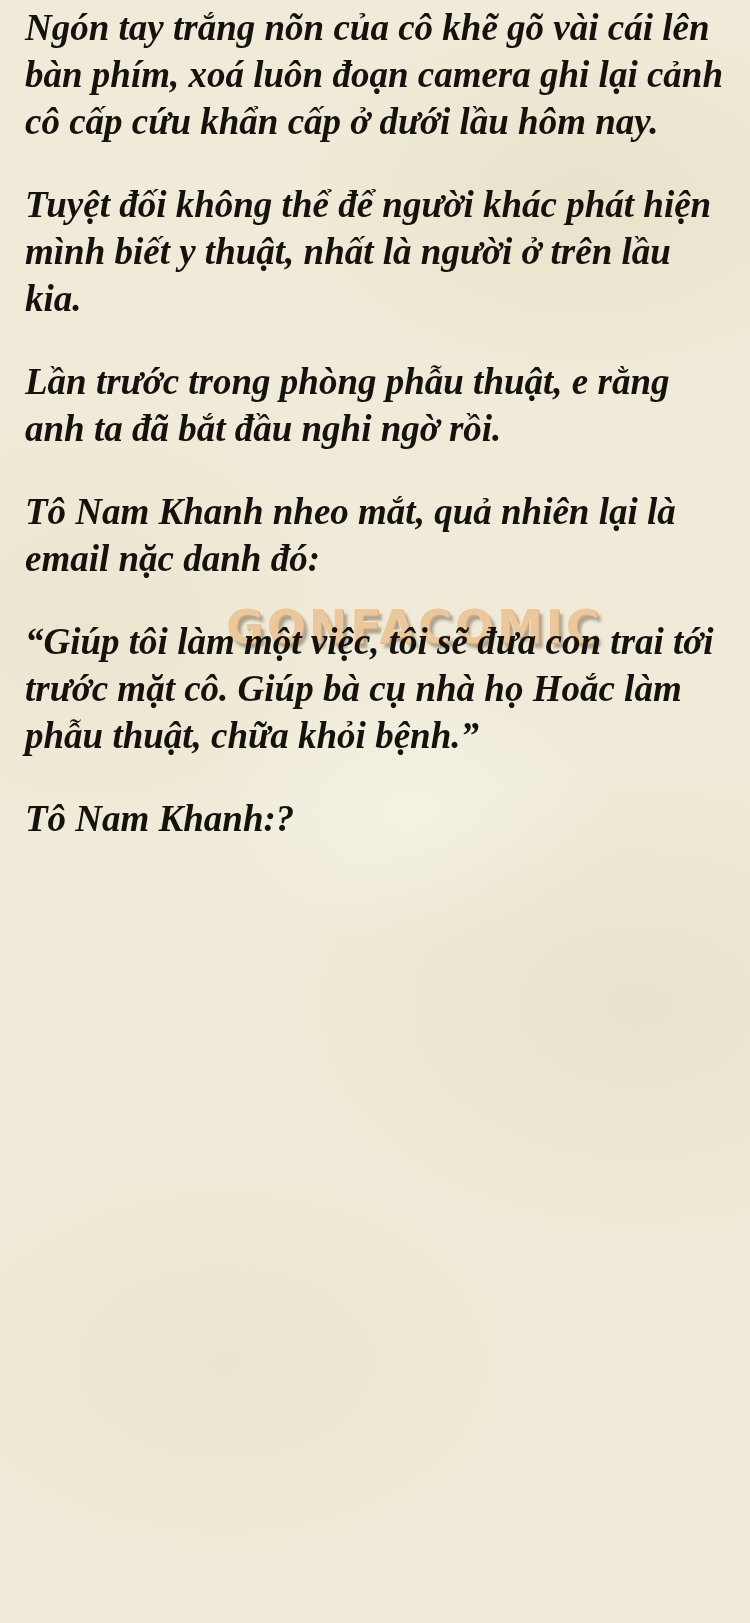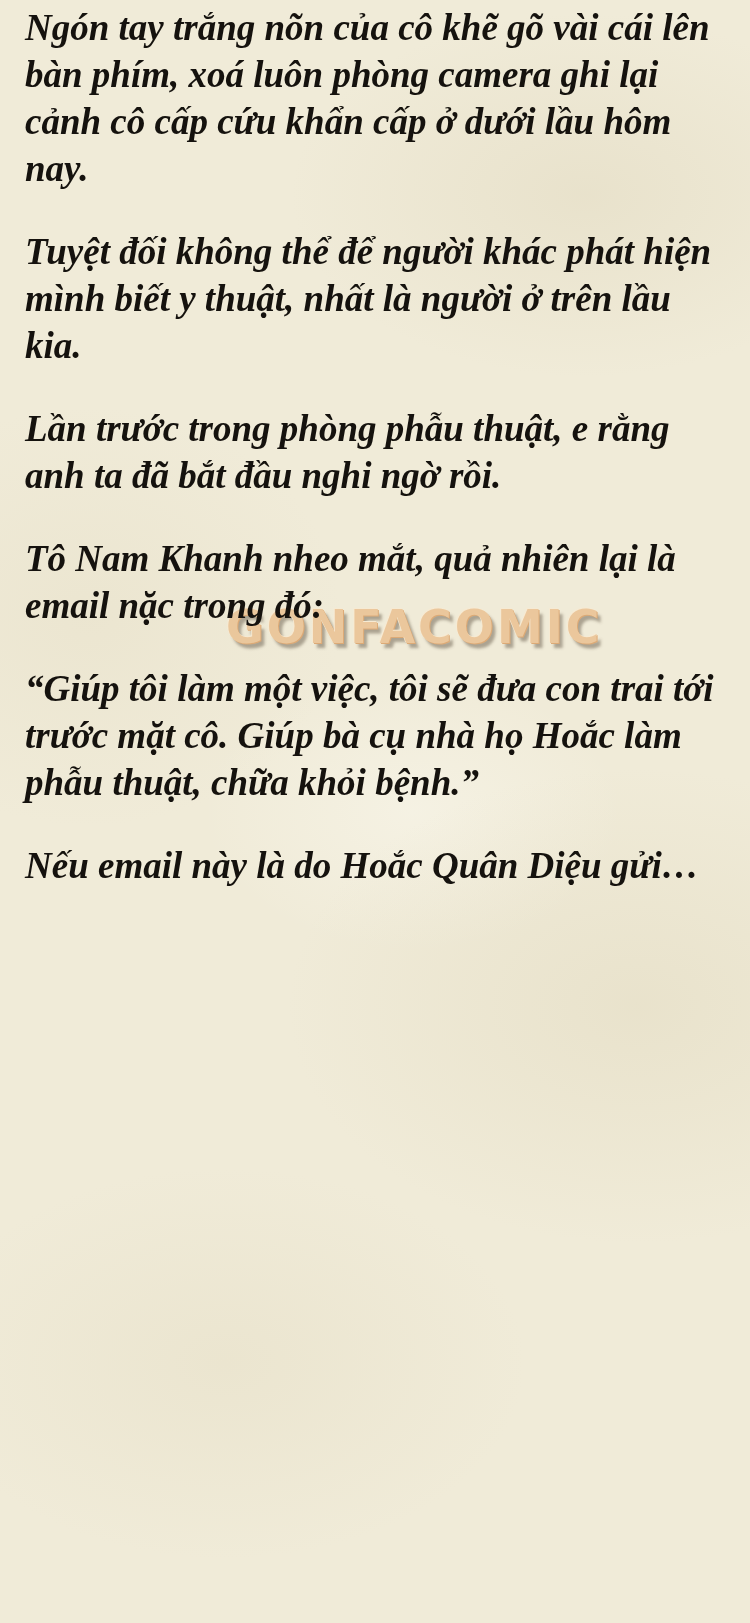--- a/index.html
+++ b/index.html
@@ -58,20 +58,20 @@
     color: #15120e;
     text-rendering: optimizeLegibility;
   }
 </style>
 </head>
 <body>
 
 <div class="page">
   <div class="watermark">GONFACOMIC</div>
   <div class="content">
-      <p>Ngón tay trắng nõn của cô khẽ gõ vài cái lên bàn phím, xoá luôn phòng camera ghi lại cảnh cô cấp cứu khẩn cấp ở dưới lầu hôm nay.</p>
+      <p>Ngón tay trắng nõn của cô khẽ gõ vài cái lên bàn phím, xoá luôn đoạn camera ghi lại cảnh cô cấp cứu khẩn cấp ở dưới lầu hôm nay.</p>
       <p>Tuyệt đối không thể để người khác phát hiện mình biết y thuật, nhất là người ở trên lầu kia.</p>
       <p>Lần trước trong phòng phẫu thuật, e rằng anh ta đã bắt đầu nghi ngờ rồi.</p>
-      <p>Tô Nam Khanh nheo mắt, quả nhiên lại là email nặc trong đó:</p>
+      <p>Tô Nam Khanh nheo mắt, quả nhiên lại là email nặc danh đó:</p>
       <p>“Giúp tôi làm một việc, tôi sẽ đưa con trai tới trước mặt cô. Giúp bà cụ nhà họ Hoắc làm phẫu thuật, chữa khỏi bệnh.”</p>
-      <p>Nếu email này là do Hoắc Quân Diệu gửi…</p>
+      <p>Tô Nam Khanh:?</p>
     </div>
 </div>
 
 </body></html>

